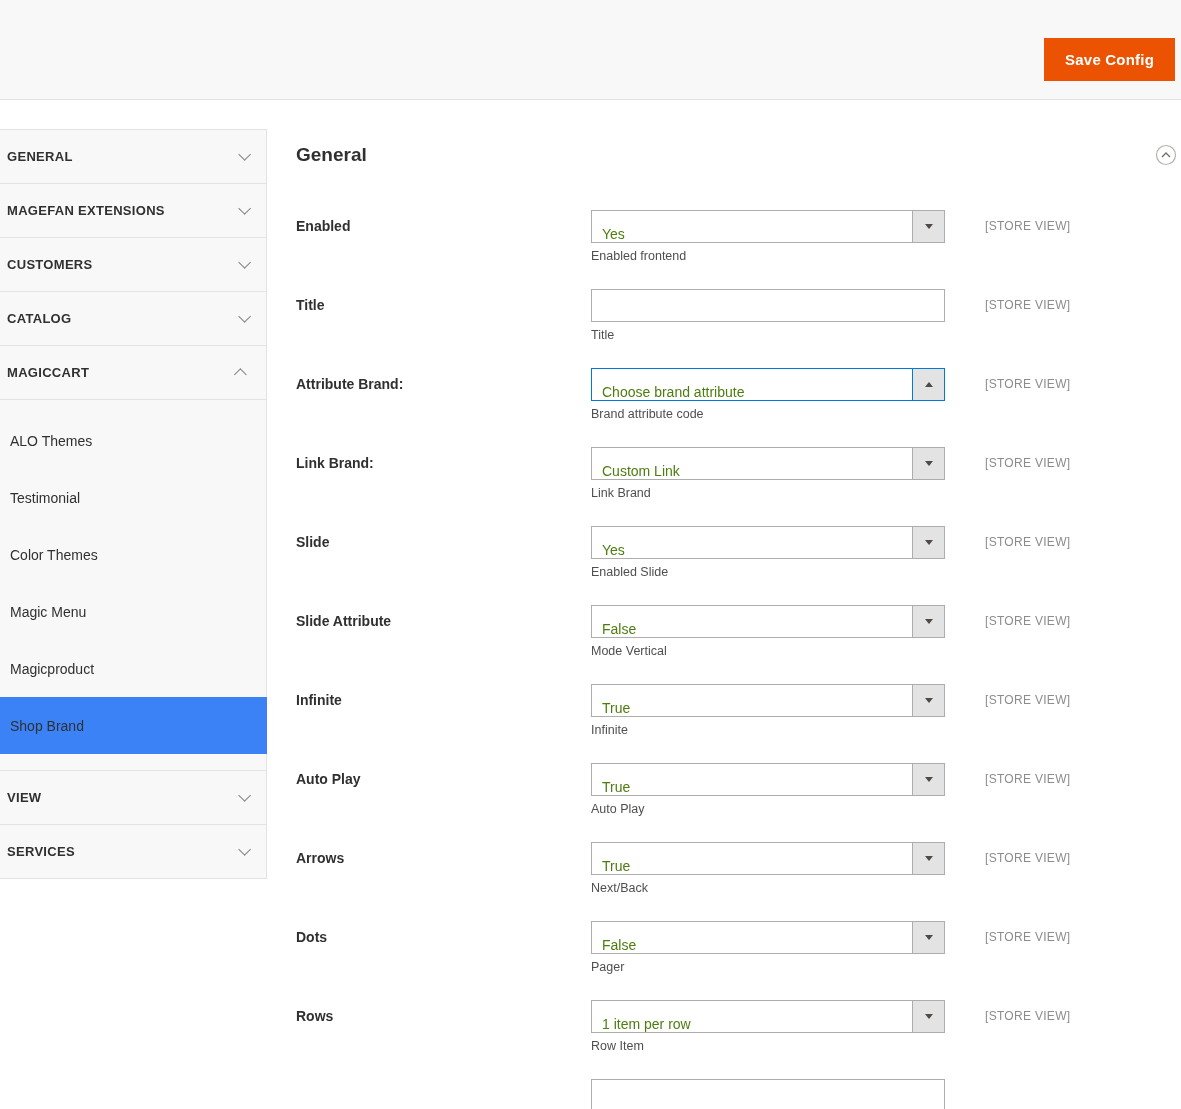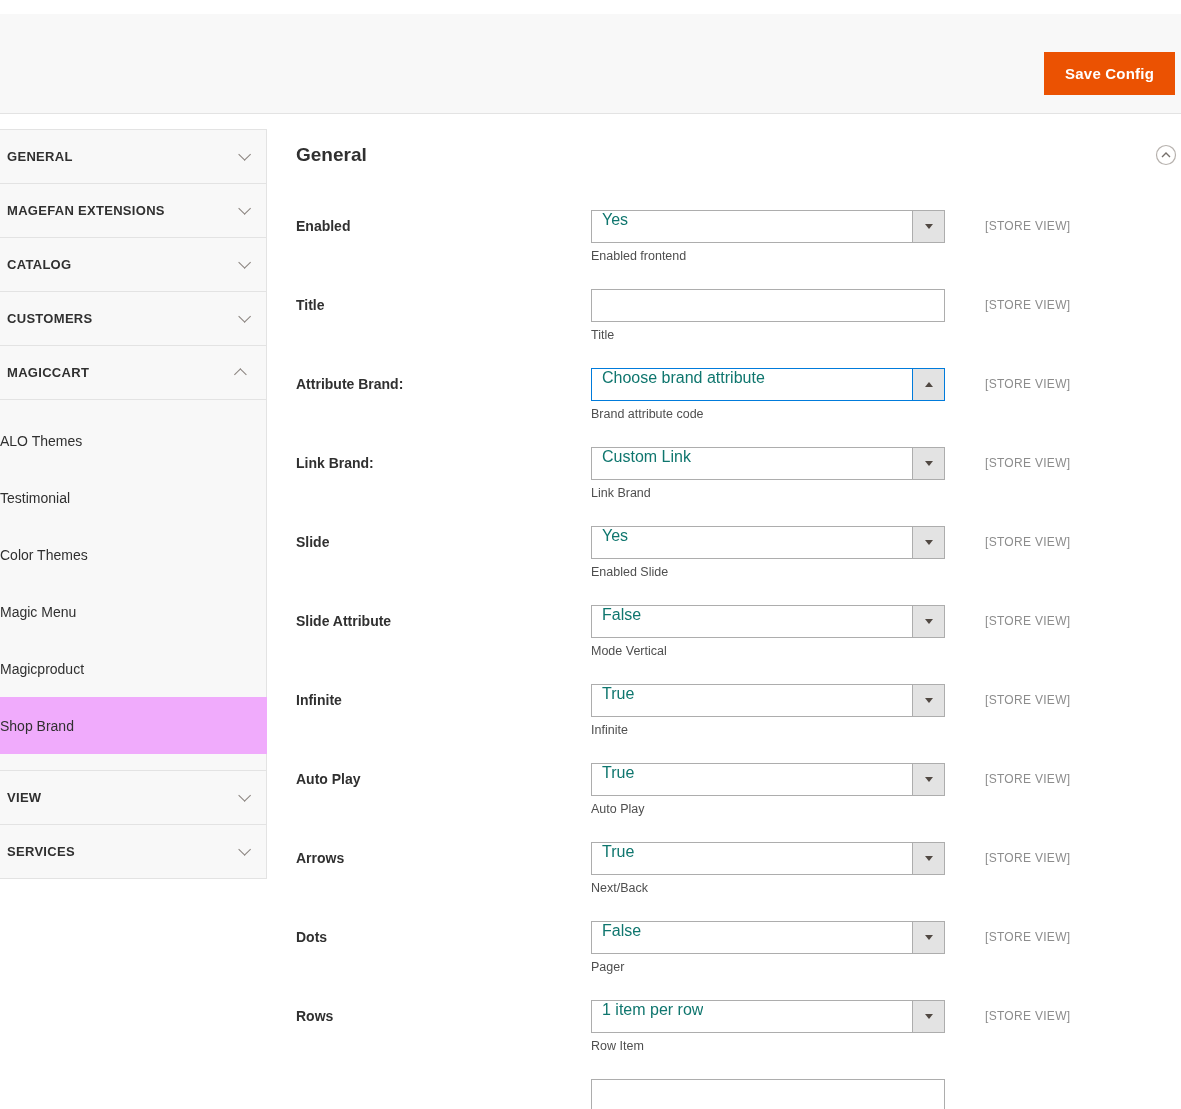--- a/index.html
+++ b/index.html
@@ -8,21 +8,21 @@
     width: 1181px; height: 1109px;
     overflow: hidden;
     position: relative;
     background: #ffffff;
     font-family: "Liberation Sans", sans-serif;
     color: #303030;
   }
 
   
   .page-actions {
-    position: absolute; top: 14px; left: 0; right: 0;
+    position: absolute; top: 0; left: 0; right: 0;
     height: 100px;
     background: #f8f8f8;
     border-bottom: 1px solid #e3e3e3;
   }
   .save-btn {
     position: absolute; right: 6px; top: 38px;
     height: 43px; padding: 0 20px;
     background: #eb5202; color: #ffffff;
     border: 1px solid #eb5202; border-radius: 0;
     font-family: "Liberation Sans", sans-serif;
@@ -55,26 +55,26 @@
   .chev.down { transform: rotate(45deg) translateY(-3px); }
   .chev.up   { transform: rotate(225deg) translateY(-3px); }
 
   .nav-subitems {
     padding: 12px 0 16px 0;
     border-bottom: 1px solid #e3e3e3;
   }
   .nav-subitem {
     height: 57px;
     display: flex; align-items: center;
-    padding-left: 0;
+    padding-left: 10px;
     font-size: 14px; color: #303030;
     cursor: pointer;
   }
   .nav-subitem.selected {
-    background: #f0abfc;
+    background: #3b82f6;
     margin-right: -1px;
   }
 
   
   .content {
     position: absolute; left: 296px; top: 129px; right: 0;
     padding-right: 4px;
   }
   .section-head {
     display: flex; align-items: center; justify-content: space-between;
@@ -95,23 +95,23 @@
     font-size: 14px; font-weight: 700; color: #303030;
     line-height: 33px;
   }
   .field-control { width: 354px; margin-left: 15px; flex: none; }
 
   .select {
     position: relative;
     height: 33px;
     background: #ffffff;
     border: 1px solid #adadad;
-    display: flex; align-items: flex-start;
+    display: flex; align-items: flex-end;
     padding-left: 10px; padding-right: 40px;
-    font-size: 16px; color: #0f766e;
+    font-size: 14px; color: #4d7c0f;
     cursor: pointer;
   }
   .select-value { white-space: nowrap; overflow: hidden; }
   .select-arrow {
     position: absolute; right: 0; top: 0; bottom: 0; width: 32px;
     background: #e3e3e3;
     border-left: 1px solid #adadad;
     display: flex; align-items: center; justify-content: center;
   }
   .select.focused { border-color: #007bdb; }
@@ -157,25 +157,25 @@
 <aside class="sidebar">
   <div class="nav-section">
     <span class="nav-title">GENERAL</span>
     <span class="chev down"></span>
   </div>
   <div class="nav-section">
     <span class="nav-title">MAGEFAN EXTENSIONS</span>
     <span class="chev down"></span>
   </div>
   <div class="nav-section">
+    <span class="nav-title">CUSTOMERS</span>
+    <span class="chev down"></span>
+  </div>
+  <div class="nav-section">
     <span class="nav-title">CATALOG</span>
-    <span class="chev down"></span>
-  </div>
-  <div class="nav-section">
-    <span class="nav-title">CUSTOMERS</span>
     <span class="chev down"></span>
   </div>
   <div class="nav-section">
     <span class="nav-title">MAGICCART</span>
     <span class="chev up"></span>
   </div>
   <div class="nav-subitems">
     <div class="nav-subitem">
       <span>ALO Themes</span>
     </div>

